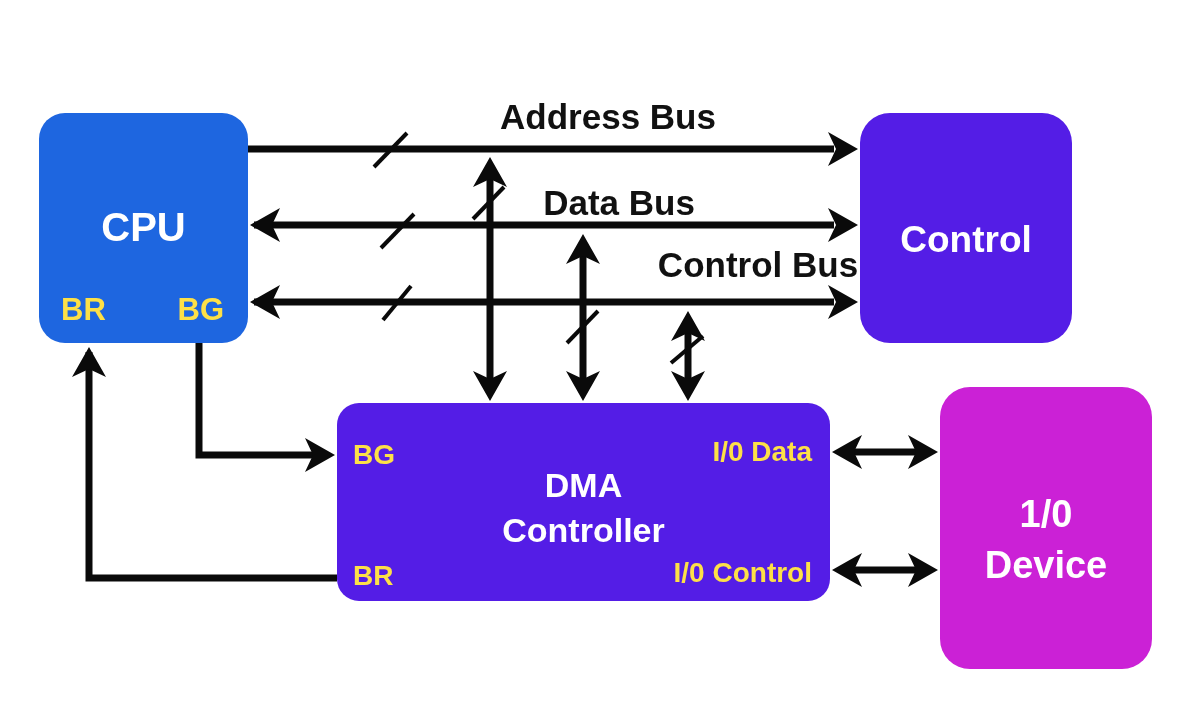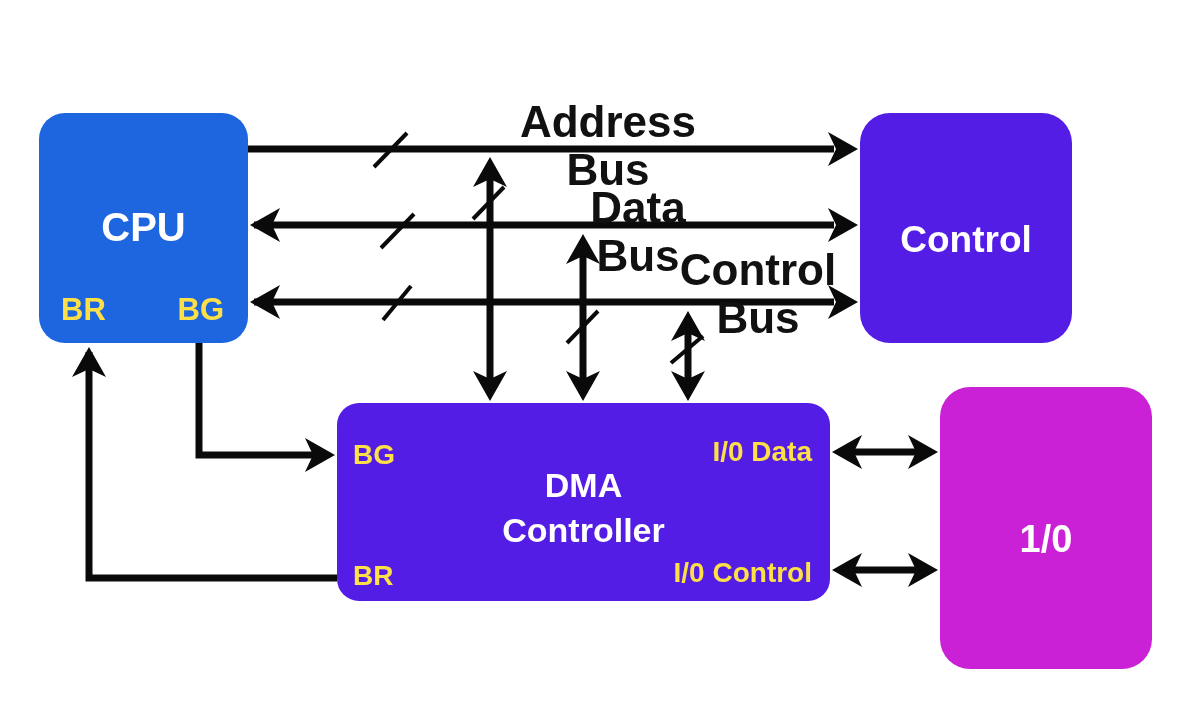--- a/index.html
+++ b/index.html
@@ -9,23 +9,23 @@
   .block{position:absolute;display:flex;align-items:center;justify-content:center;color:#ffffff;font-weight:700;}
   .block .title{text-align:center;margin-top:24px;}
   .pin{position:absolute;font-size:28px;font-weight:700;color:#fde047;line-height:1;}
   .cpu-block{left:39px;top:113px;width:209px;height:230px;border-radius:26px;font-size:40px;padding-bottom:26px;box-sizing:border-box;}
   .cpu-block .pin{font-size:31px;}
   .memory-block{left:860px;top:113px;width:212px;height:230px;border-radius:30px;font-size:37px;}
   .dma-block{left:337px;top:403px;width:493px;height:198px;border-radius:22px;font-size:34px;padding-bottom:12px;box-sizing:border-box;}
   .dma-title{line-height:1.32;}
   .io-block{left:940px;top:387px;width:212px;height:282px;border-radius:30px;font-size:38px;}
   .io-title{line-height:1.35;}
-  .bus-label{position:absolute;font-size:44px;font-weight:700;color:#111111;text-align:center;line-height:1.1;}
+  .bus-label{position:absolute;font-size:35px;font-weight:700;color:#111111;text-align:center;line-height:1.1;}
   .address-bus-label{left:498px;top:98px;width:220px;}
-  .data-bus-label{left:548px;top:184px;width:180px;}
+  .data-bus-label{left:529px;top:184px;width:180px;}
   .control-bus-label{left:638px;top:246px;width:240px;}
   svg{display:block;}
 </style>
 </head>
 <body>
 
 <div class="canvas">
 
   <svg class="layer" width="1200" height="712" viewBox="0 0 1200 712">
     <g stroke="#0a0a0a" stroke-width="7" fill="none">
@@ -96,16 +96,17 @@
     </div>
     <div class="pin" style="left:16px;top:38px;">BG</div>
     <div class="pin" style="right:18px;top:35px;">I/0 Data</div>
     <div class="pin" style="left:16px;bottom:11px;">BR</div>
     <div class="pin" style="right:18px;bottom:14px;">I/0 Control</div>
   </div>
 
   <div class="block io-block" style="background-color: rgb(203, 33, 214);">
     <div class="title io-title">
       <div>1/0</div>
+      <div>Device</div>
     </div>
   </div>
 
 </div>
 
 </body></html>

